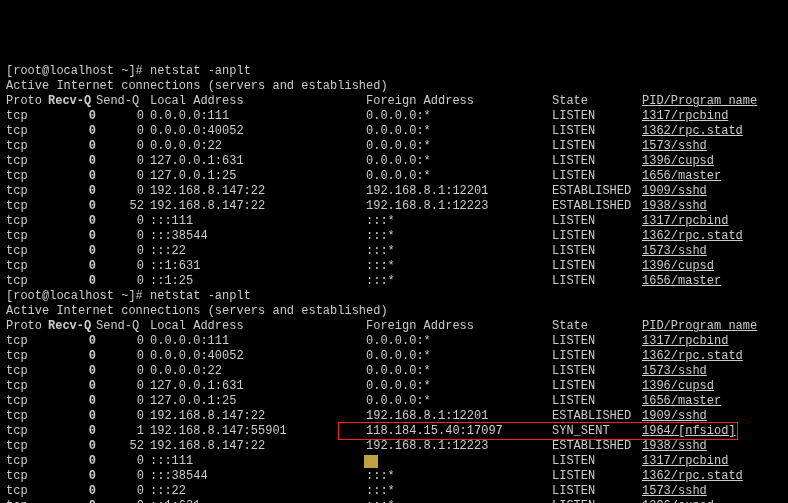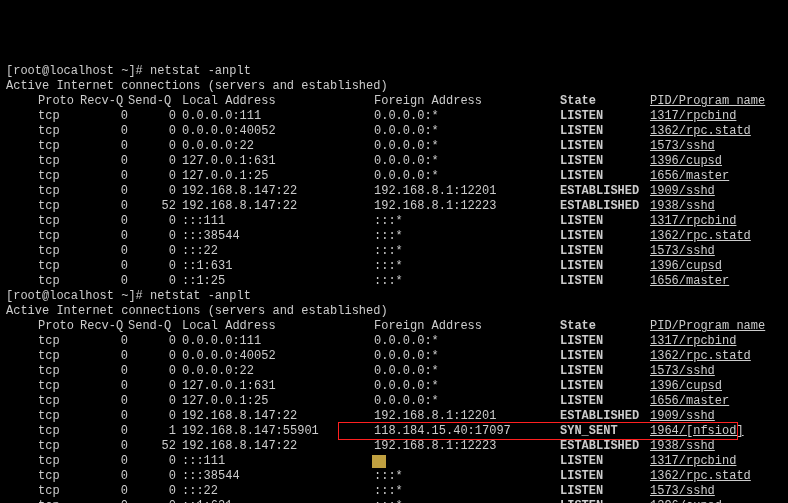--- a/index.html
+++ b/index.html
@@ -21,26 +21,26 @@
     pointer-events: none;
   }
   .cursor {
     display: inline-block;
     width: 14px;
     height: 13px;
     background: #c0a040;
     vertical-align: text-bottom;
     margin-left: -2px;
   }
-  .c-proto { display:inline-block; width:42px; text-align:left;margin-left:32px; }
-  .c-recvq { display:inline-block; width:48px; text-align:right; }
+  .c-proto { display:inline-block; width:42px; text-align:left; }
+  .c-recvq { display:inline-block; width:48px; text-align:right;font-weight:bold; }
   .c-sendq { display:inline-block; width:48px; text-align:right; }
   .c-local { display:inline-block; width:192px; padding-left:6px; }
-  .c-foreign { display:inline-block; width:186px; }
-  .c-state { display:inline-block; width:90px;font-weight:bold; }
+  .c-foreign { display:inline-block; width:186px;margin-left:24px; }
+  .c-state { display:inline-block; width:90px; }
   .c-pid { display:inline-block;text-decoration:underline; }
 </style>
 </head>
 <body>
 
 
 
 <div id="terminal"><div class="row"><span>[root@localhost ~]# </span><span>netstat -anplt</span></div><div class="row">Active Internet connections (servers and established)</div><div class="row"><span class="c-proto">Proto</span><span class="c-recvq" style="text-align: left;">Recv-Q</span><span class="c-sendq" style="text-align: left;">Send-Q</span><span class="c-local">Local Address</span><span class="c-foreign">Foreign Address</span><span class="c-state">State</span><span class="c-pid">PID/Program name</span></div><div class="row" style="position: relative;"><span class="c-proto">tcp</span><span class="c-recvq">0</span><span class="c-sendq">0</span><span class="c-local">0.0.0.0:111</span><span class="c-foreign">0.0.0.0:*</span><span class="c-state">LISTEN</span><span class="c-pid">1317/rpcbind</span></div><div class="row" style="position: relative;"><span class="c-proto">tcp</span><span class="c-recvq">0</span><span class="c-sendq">0</span><span class="c-local">0.0.0.0:40052</span><span class="c-foreign">0.0.0.0:*</span><span class="c-state">LISTEN</span><span class="c-pid">1362/rpc.statd</span></div><div class="row" style="position: relative;"><span class="c-proto">tcp</span><span class="c-recvq">0</span><span class="c-sendq">0</span><span class="c-local">0.0.0.0:22</span><span class="c-foreign">0.0.0.0:*</span><span class="c-state">LISTEN</span><span class="c-pid">1573/sshd</span></div><div class="row" style="position: relative;"><span class="c-proto">tcp</span><span class="c-recvq">0</span><span class="c-sendq">0</span><span class="c-local">127.0.0.1:631</span><span class="c-foreign">0.0.0.0:*</span><span class="c-state">LISTEN</span><span class="c-pid">1396/cupsd</span></div><div class="row" style="position: relative;"><span class="c-proto">tcp</span><span class="c-recvq">0</span><span class="c-sendq">0</span><span class="c-local">127.0.0.1:25</span><span class="c-foreign">0.0.0.0:*</span><span class="c-state">LISTEN</span><span class="c-pid">1656/master</span></div><div class="row" style="position: relative;"><span class="c-proto">tcp</span><span class="c-recvq">0</span><span class="c-sendq">0</span><span class="c-local">192.168.8.147:22</span><span class="c-foreign">192.168.8.1:12201</span><span class="c-state">ESTABLISHED</span><span class="c-pid">1909/sshd</span></div><div class="row" style="position: relative;"><span class="c-proto">tcp</span><span class="c-recvq">0</span><span class="c-sendq">52</span><span class="c-local">192.168.8.147:22</span><span class="c-foreign">192.168.8.1:12223</span><span class="c-state">ESTABLISHED</span><span class="c-pid">1938/sshd</span></div><div class="row" style="position: relative;"><span class="c-proto">tcp</span><span class="c-recvq">0</span><span class="c-sendq">0</span><span class="c-local">:::111</span><span class="c-foreign">:::*</span><span class="c-state">LISTEN</span><span class="c-pid">1317/rpcbind</span></div><div class="row" style="position: relative;"><span class="c-proto">tcp</span><span class="c-recvq">0</span><span class="c-sendq">0</span><span class="c-local">:::38544</span><span class="c-foreign">:::*</span><span class="c-state">LISTEN</span><span class="c-pid">1362/rpc.statd</span></div><div class="row" style="position: relative;"><span class="c-proto">tcp</span><span class="c-recvq">0</span><span class="c-sendq">0</span><span class="c-local">:::22</span><span class="c-foreign">:::*</span><span class="c-state">LISTEN</span><span class="c-pid">1573/sshd</span></div><div class="row" style="position: relative;"><span class="c-proto">tcp</span><span class="c-recvq">0</span><span class="c-sendq">0</span><span class="c-local">::1:631</span><span class="c-foreign">:::*</span><span class="c-state">LISTEN</span><span class="c-pid">1396/cupsd</span></div><div class="row" style="position: relative;"><span class="c-proto">tcp</span><span class="c-recvq">0</span><span class="c-sendq">0</span><span class="c-local">::1:25</span><span class="c-foreign">:::*</span><span class="c-state">LISTEN</span><span class="c-pid">1656/master</span></div><div class="row"><span>[root@localhost ~]# </span><span>netstat -anplt</span></div><div class="row">Active Internet connections (servers and established)</div><div class="row"><span class="c-proto">Proto</span><span class="c-recvq" style="text-align: left;">Recv-Q</span><span class="c-sendq" style="text-align: left;">Send-Q</span><span class="c-local">Local Address</span><span class="c-foreign">Foreign Address</span><span class="c-state">State</span><span class="c-pid">PID/Program name</span></div><div class="row" style="position: relative;"><span class="c-proto">tcp</span><span class="c-recvq">0</span><span class="c-sendq">0</span><span class="c-local">0.0.0.0:111</span><span class="c-foreign">0.0.0.0:*</span><span class="c-state">LISTEN</span><span class="c-pid">1317/rpcbind</span></div><div class="row" style="position: relative;"><span class="c-proto">tcp</span><span class="c-recvq">0</span><span class="c-sendq">0</span><span class="c-local">0.0.0.0:40052</span><span class="c-foreign">0.0.0.0:*</span><span class="c-state">LISTEN</span><span class="c-pid">1362/rpc.statd</span></div><div class="row" style="position: relative;"><span class="c-proto">tcp</span><span class="c-recvq">0</span><span class="c-sendq">0</span><span class="c-local">0.0.0.0:22</span><span class="c-foreign">0.0.0.0:*</span><span class="c-state">LISTEN</span><span class="c-pid">1573/sshd</span></div><div class="row" style="position: relative;"><span class="c-proto">tcp</span><span class="c-recvq">0</span><span class="c-sendq">0</span><span class="c-local">127.0.0.1:631</span><span class="c-foreign">0.0.0.0:*</span><span class="c-state">LISTEN</span><span class="c-pid">1396/cupsd</span></div><div class="row" style="position: relative;"><span class="c-proto">tcp</span><span class="c-recvq">0</span><span class="c-sendq">0</span><span class="c-local">127.0.0.1:25</span><span class="c-foreign">0.0.0.0:*</span><span class="c-state">LISTEN</span><span class="c-pid">1656/master</span></div><div class="row" style="position: relative;"><span class="c-proto">tcp</span><span class="c-recvq">0</span><span class="c-sendq">0</span><span class="c-local">192.168.8.147:22</span><span class="c-foreign">192.168.8.1:12201</span><span class="c-state">ESTABLISHED</span><span class="c-pid">1909/sshd</span></div><div class="row" style="position: relative;"><span class="c-proto">tcp</span><span class="c-recvq">0</span><span class="c-sendq">1</span><span class="c-local">192.168.8.147:55901</span><span class="c-foreign">118.184.15.40:17097</span><span class="c-state">SYN_SENT</span><span class="c-pid">1964/[nfsiod]</span><div class="highlight-box" style="left: 332px; top: -2px; width: 398px; height: 16px;"></div></div><div class="row" style="position: relative;"><span class="c-proto">tcp</span><span class="c-recvq">0</span><span class="c-sendq">52</span><span class="c-local">192.168.8.147:22</span><span class="c-foreign">192.168.8.1:12223</span><span class="c-state">ESTABLISHED</span><span class="c-pid">1938/sshd</span></div><div class="row" style="position: relative;"><span class="c-proto">tcp</span><span class="c-recvq">0</span><span class="c-sendq">0</span><span class="c-local">:::111</span><span class="c-foreign"><span class="cursor"></span></span><span class="c-state">LISTEN</span><span class="c-pid">1317/rpcbind</span></div><div class="row" style="position: relative;"><span class="c-proto">tcp</span><span class="c-recvq">0</span><span class="c-sendq">0</span><span class="c-local">:::38544</span><span class="c-foreign">:::*</span><span class="c-state">LISTEN</span><span class="c-pid">1362/rpc.statd</span></div><div class="row" style="position: relative;"><span class="c-proto">tcp</span><span class="c-recvq">0</span><span class="c-sendq">0</span><span class="c-local">:::22</span><span class="c-foreign">:::*</span><span class="c-state">LISTEN</span><span class="c-pid">1573/sshd</span></div><div class="row" style="position: relative;"><span class="c-proto">tcp</span><span class="c-recvq">0</span><span class="c-sendq">0</span><span class="c-local">::1:631</span><span class="c-foreign">:::*</span><span class="c-state">LISTEN</span><span class="c-pid">1396/cupsd</span></div></div>
 
 

